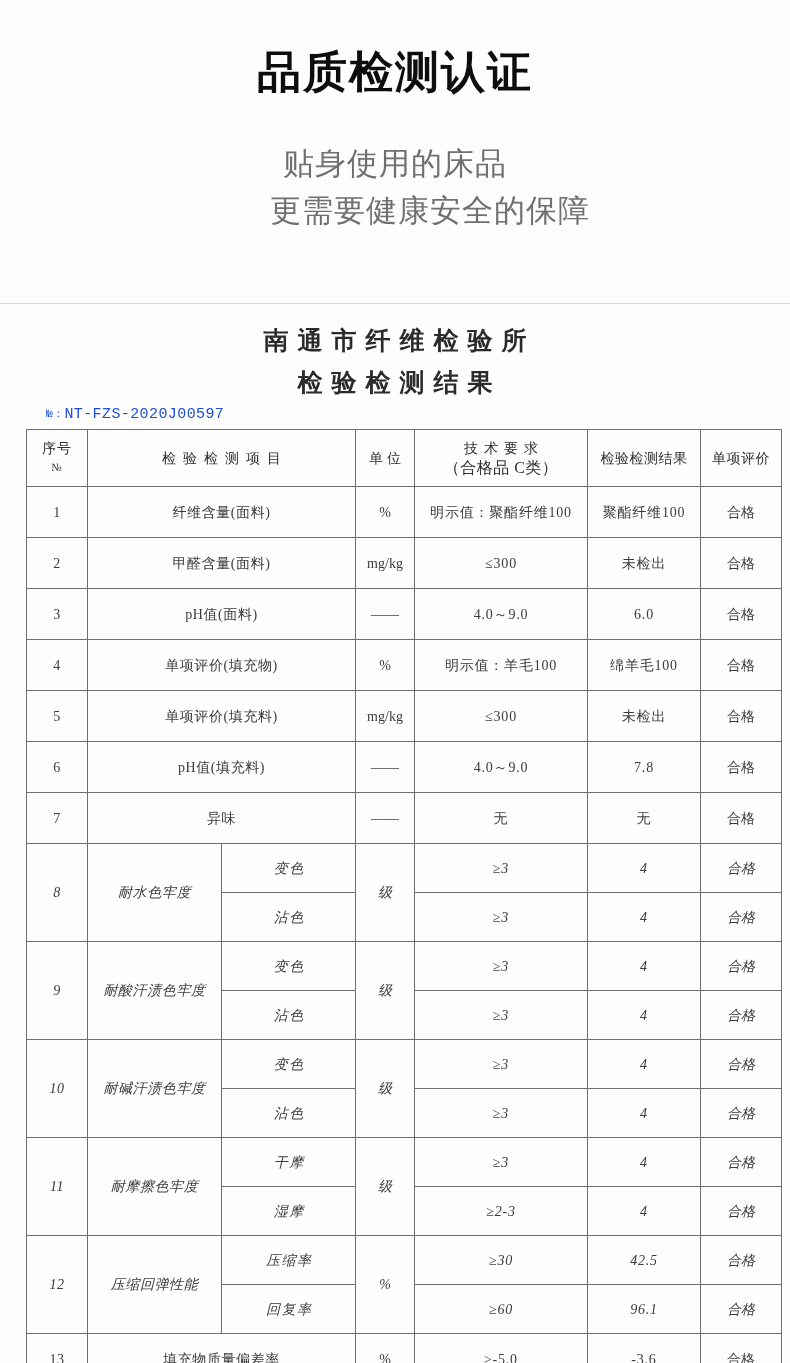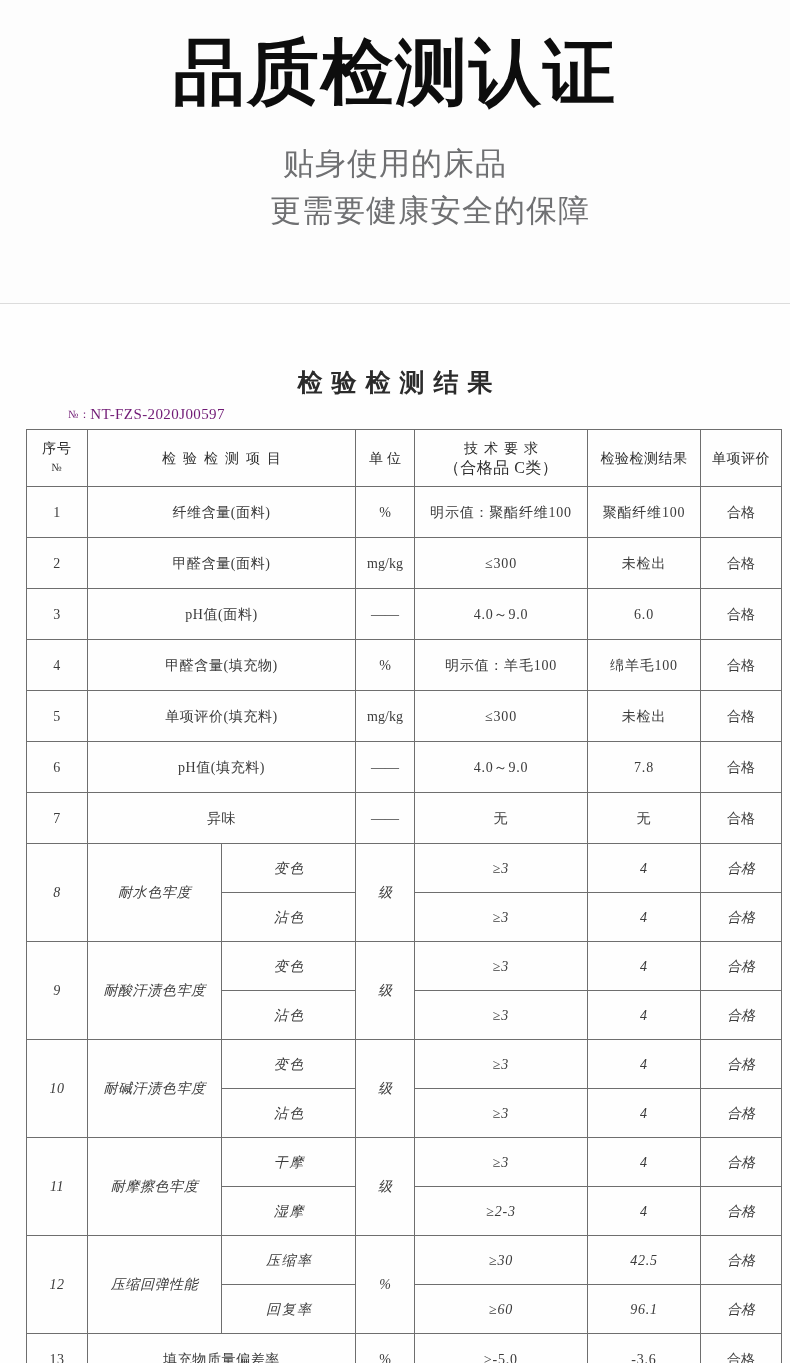--- a/index.html
+++ b/index.html
@@ -28,21 +28,21 @@
     background: #fdfdfd;
   }
   .promo-title {
     position: absolute;
     left: 0;
     top: 36px;
     width: 790px;
     text-align: center;
     font-family: "Liberation Sans", "DejaVu Sans", sans-serif;
     font-weight: 700;
-    font-size: 72px;
+    font-size: 44px;
     line-height: 72px;
     letter-spacing: 2px;
     color: #0d0d0d;
   }
   .promo-sub {
     position: absolute;
     left: 0;
     width: 790px;
     text-align: center;
     font-family: "Liberation Sans", "DejaVu Sans", sans-serif;
@@ -85,27 +85,27 @@
     line-height: 34px;
     letter-spacing: 9px;
     text-indent: 9px;
     color: #2b2b2b;
   }
   .doc-title.t1 { top: 20px; }
   .doc-title.t2 { top: 62px; }
 
   .doc-no {
     position: absolute;
-    left: 68px;
+    left: 46px;
     top: 100px;
-    font-family: Liberation Serif, serif;
+    font-family: Liberation Mono, monospace;
     font-size: 15px;
     line-height: 20px;
     letter-spacing: .4px;
-    color: #701a75;
+    color: #1d4ed8;
     white-space: nowrap;
   }
   .doc-no .sup { font-size: 11px; vertical-align: 1px; }
 
   .doc-page {
     position: absolute;
     right: 28px;
     top: 98px;
     font-family: "Liberation Serif", "DejaVu Serif", serif;
     font-size: 16px;
@@ -178,20 +178,21 @@
 
 <div class="promo">
   <div class="promo-title">品质检测认证</div>
   <div class="promo-sub l1">贴身使用的床品</div>
   <div class="promo-sub l2">更需要健康安全的保障</div>
 </div>
 <div class="hr-top"></div>
 
 <div class="doc">
 
+  <div class="doc-title t1">南通市纤维检验所</div>
   <div class="doc-title t2">检验检测结果</div>
 
   <div class="doc-no">
     <span class="sup">№：</span><span>NT-FZS-2020J00597</span>
   </div>
 
   <div class="doc-page">共 5 页 第 2 页</div>
 
   <svg class="stamp" viewBox="0 0 36 205" aria-hidden="true">
     <g fill="#d2436a">
@@ -249,21 +250,21 @@
         <tr>
           <td class="row-h num">3</td>
           <td class="row-h item-name" colspan="2">pH值(面料)</td>
           <td class="row-h dash">——</td>
           <td class="row-h val">4.0～9.0</td>
           <td class="row-h val">6.0</td>
           <td class="row-h">合格</td>
         </tr>
         <tr>
           <td class="row-h num">4</td>
-          <td class="row-h item-name" colspan="2">甲醛含量(填充物)</td>
+          <td class="row-h item-name" colspan="2">单项评价(填充物)</td>
           <td class="row-h dash">%</td>
           <td class="row-h val">明示值：羊毛100</td>
           <td class="row-h val">绵羊毛100</td>
           <td class="row-h">合格</td>
         </tr>
         <tr>
           <td class="row-h num">5</td>
           <td class="row-h item-name" colspan="2">单项评价(填充料)</td>
           <td class="row-h dash">mg/kg</td>
           <td class="row-h val">≤300</td>

